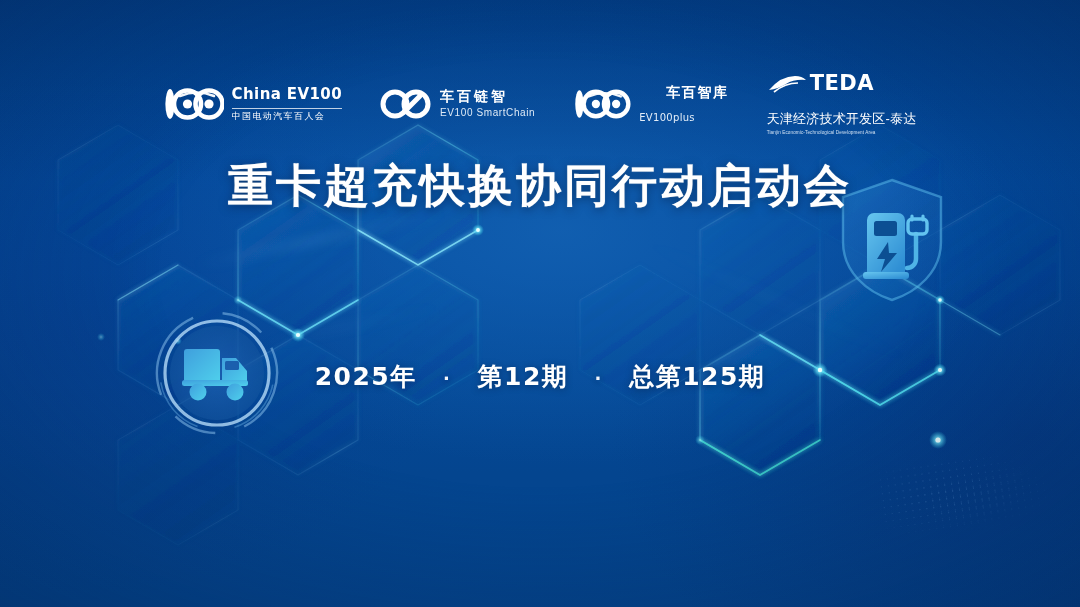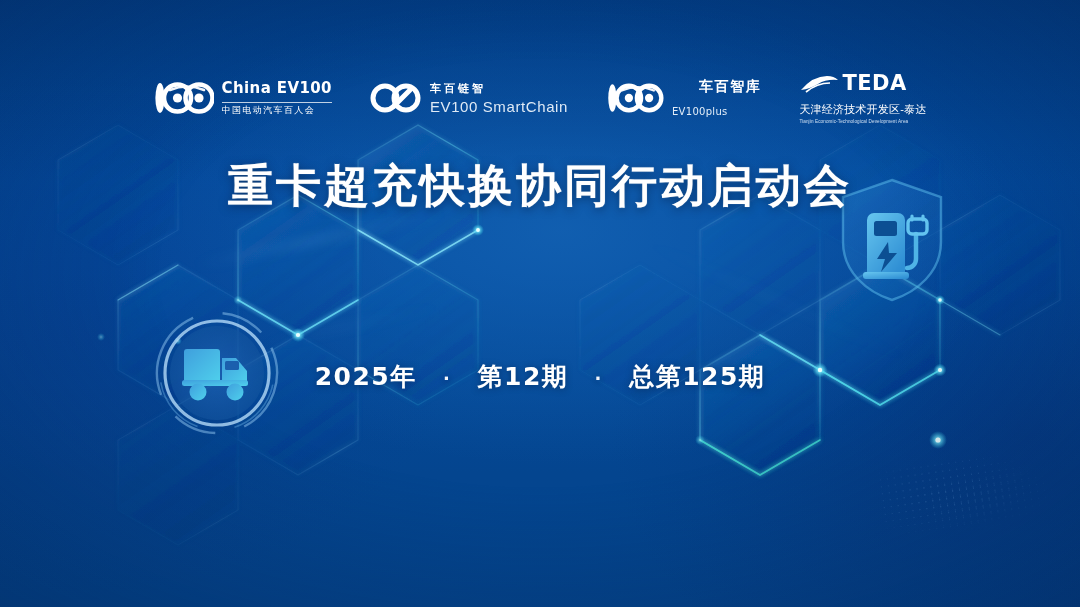--- a/index.html
+++ b/index.html
@@ -82,32 +82,32 @@
     color:#fff; font-size:15px; font-weight:700; letter-spacing:.4px;
     font-family:"DejaVu Sans",sans-serif;
   }
   .logo-ev100 .lt-sub{
     margin-top:6px; padding-top:3px;
     border-top:1px solid rgba(255,255,255,.75);
     color:#fff; font-size:9px; letter-spacing:1.4px; white-space:nowrap;
   }
 
   
-  .logo-chain .lt-main{ color:#fff; font-size:11px; font-weight:700; letter-spacing:3px; }
-  .logo-chain .lt-sub{ color:#dfeaf6; font-size:15px; letter-spacing:.6px; margin-top:5px; }
+  .logo-chain .lt-main{ color:#fff; font-size:14px; font-weight:700; letter-spacing:3px; }
+  .logo-chain .lt-sub{ color:#dfeaf6; font-size:10px; letter-spacing:.6px; margin-top:5px; }
 
   
   .logo-plus .lt-main{ color:#fff; font-size:14px; font-weight:700; letter-spacing:1.6px;margin-left:27px; }
   .logo-plus .lt-sub{ color:#e3edf8; font-size:10px; letter-spacing:.3px; margin-top:14px;
     font-family:"DejaVu Sans",sans-serif; }
 
   
   .logo-teda .lt-main{ color:#fff; font-size:21px; font-weight:700; letter-spacing:.5px;
     font-family:"DejaVu Sans",sans-serif; line-height:1; }
-  .logo-teda .lt-sub{ color:#fff; font-size:11px; letter-spacing:.2px; margin-top:8px; white-space:nowrap; }
+  .logo-teda .lt-sub{ color:#fff; font-size:13px; letter-spacing:.2px; margin-top:16px; white-space:nowrap; }
   .logo-teda .lt-sub2{ color:#cfe0f2; font-size:4.6px; letter-spacing:.12px; margin-top:2px; white-space:nowrap; }
   .teda-right{ display:flex; flex-direction:column; align-items:flex-start; }
   .teda-top{ display:flex; align-items:flex-end; gap:3px; }
 
   
   .decor-truck{ position:absolute; left:152px; top:308px; width:130px; height:130px; }
   .decor-charger{ position:absolute; left:833px; top:176px; width:118px; height:128px; }
 
   
   .title-block{

